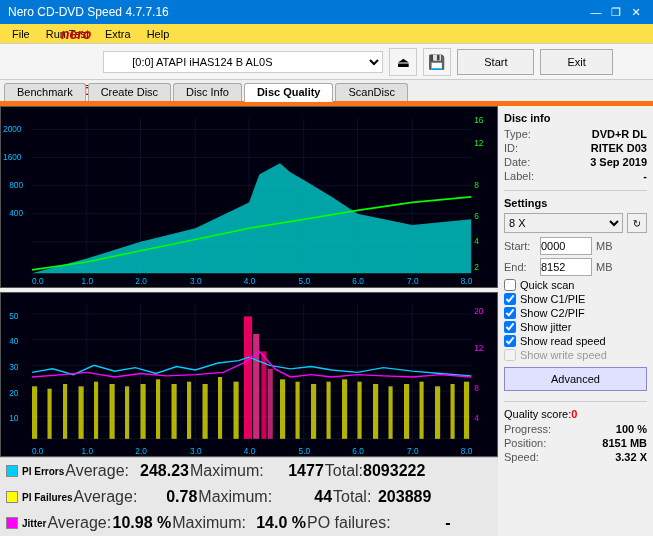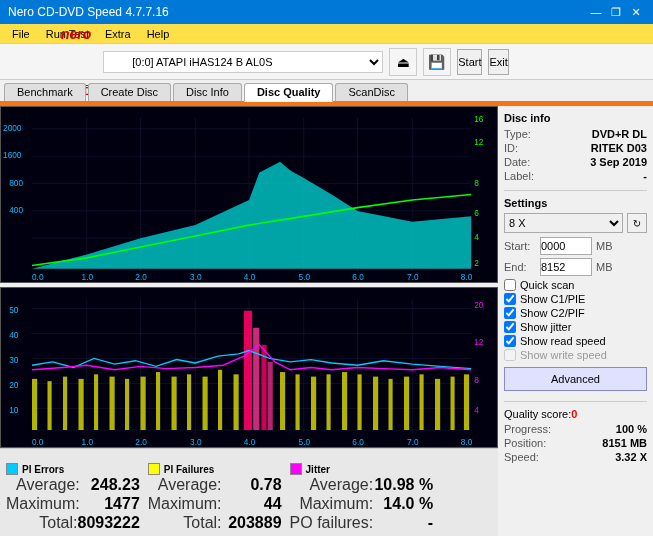--- a/index.html
+++ b/index.html
@@ -99,21 +99,21 @@
       border: 1px solid #ccc;
       background: #f5f5f5;
       cursor: pointer;
       display: flex;
       align-items: center;
       justify-content: center;
       font-size: 14px;
     }
     .start-btn {
       height: 26px;
-      padding: 0 0;
+      padding: 0 26px;
       background: #f0f0f0;
       border: 1px solid #aaa;
       cursor: pointer;
       font-size: 11px;
     }
     .tabs-bar {
       background: #f0f0f0;
       display: flex;
       padding: 3px 4px 0;
       border-bottom: 5px solid #f97316;
@@ -161,24 +161,23 @@
       padding: 4px 6px;
       display: flex;
       flex-direction: row;
       gap: 8px;
       font-size: 10px;
       flex-wrap: wrap;
       align-items: flex-start;
     }
     .stats-group {
       display: flex;
-      flex-direction: column;
+      flex-direction: row;
       gap: 1px;
       min-width: 110px;
-      margin-top: 10px;
     }
     .stats-group-header {
       display: flex;
       align-items: center;
       gap: 4px;
       font-weight: bold;
       font-size: 10px;
     }
     .color-box {
       width: 12px;

